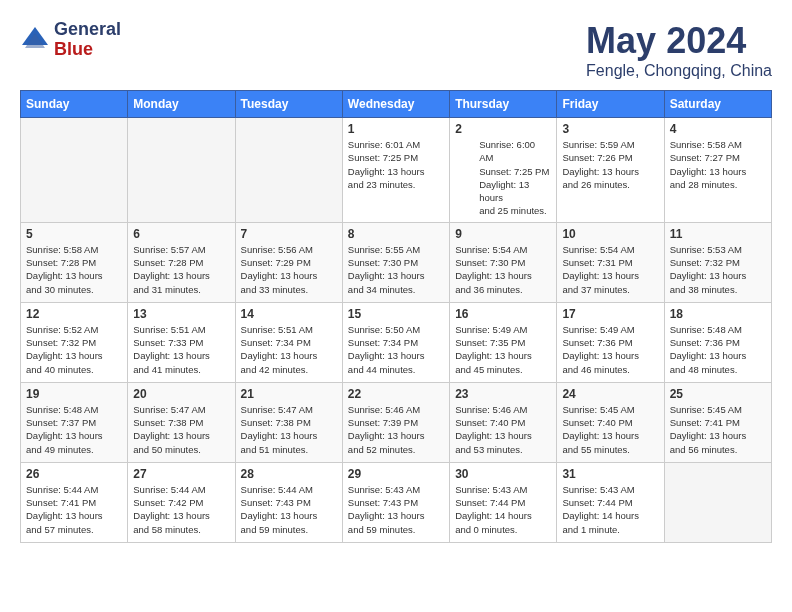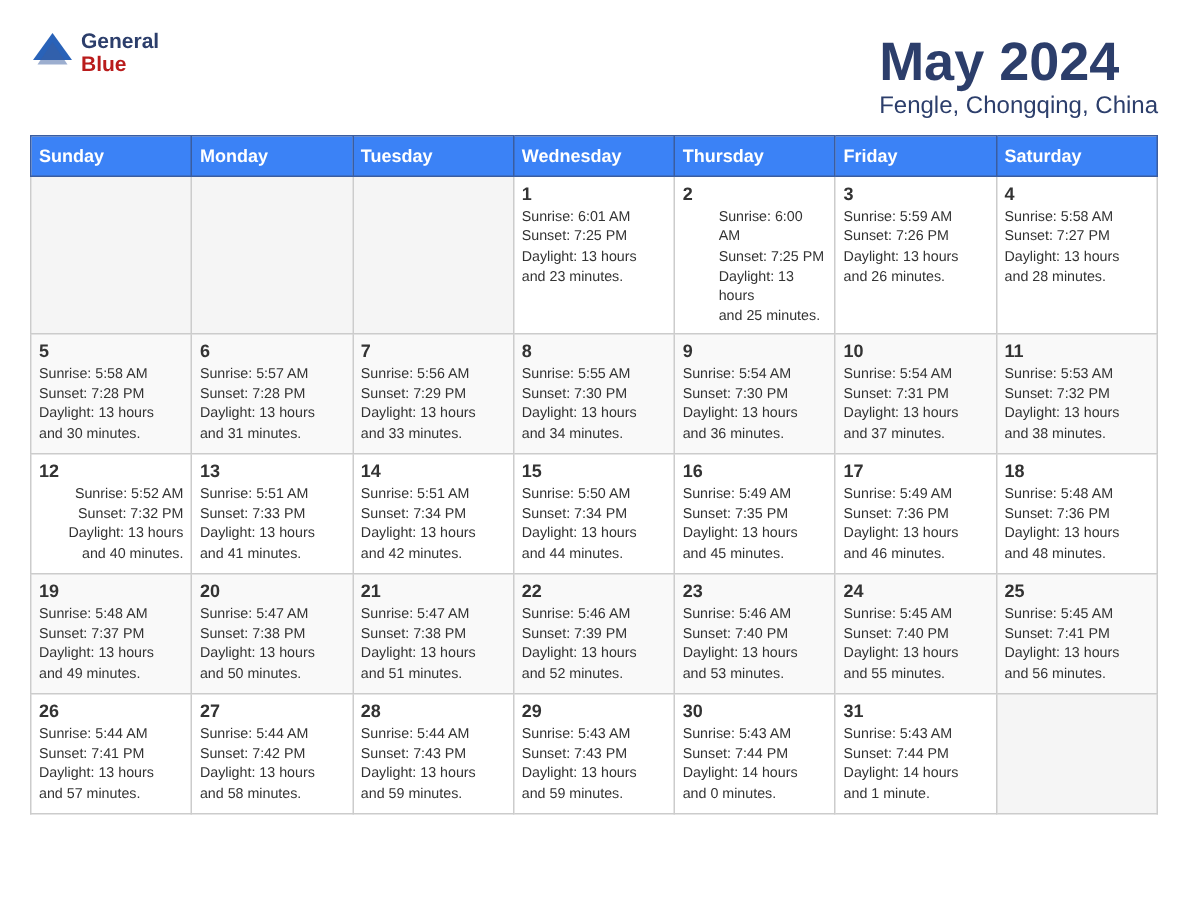--- a/index.html
+++ b/index.html
@@ -14,21 +14,21 @@
       display: flex;
       justify-content: space-between;
       align-items: flex-start;
       margin-bottom: 10px;
     }
     .logo {
       display: flex;
       align-items: center;
     }
     .logo-text {
-      font-size: 14px;
+      font-size: 18px;
       font-weight: bold;
       color: #2c3e6b;
       line-height: 1.1;
     }
     .logo-blue { color: #b91c1c; }
     .logo-icon {
       width: 30px;
       height: 30px;
       margin-right: 4px;
     }
@@ -197,21 +197,21 @@
           <div class="day-number">11</div>
           <div class="day-info" style="white-space: pre-line;">Sunrise: 5:53 AM
 Sunset: 7:32 PM
 Daylight: 13 hours
 and 38 minutes.</div>
         </td>
       </tr>
       <tr>
         <td>
           <div class="day-number">12</div>
-          <div class="day-info" style="white-space: pre-line; text-align: right;">Sunrise: 5:52 AM
+          <div class="day-info" style="white-space: pre-line;">Sunrise: 5:52 AM
 Sunset: 7:32 PM
 Daylight: 13 hours
 and 40 minutes.</div>
         </td>
         <td>
           <div class="day-number">13</div>
           <div class="day-info" style="white-space: pre-line;">Sunrise: 5:51 AM
 Sunset: 7:33 PM
 Daylight: 13 hours
 and 41 minutes.</div>

